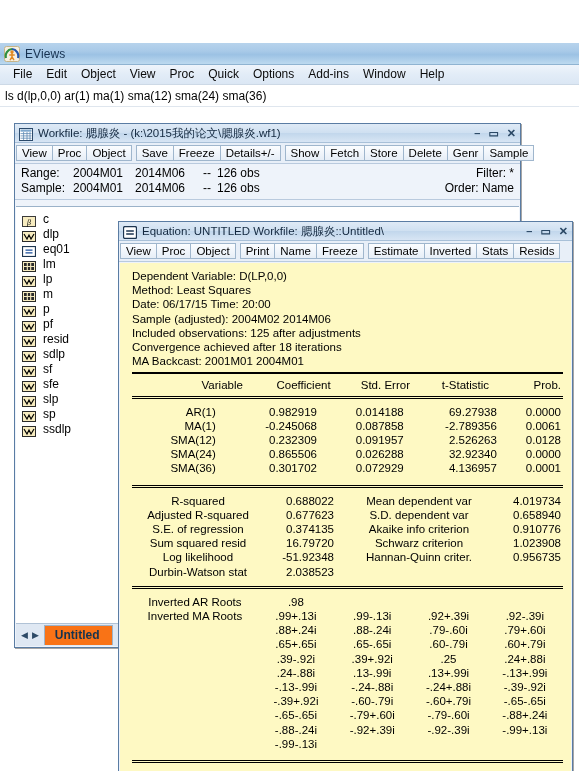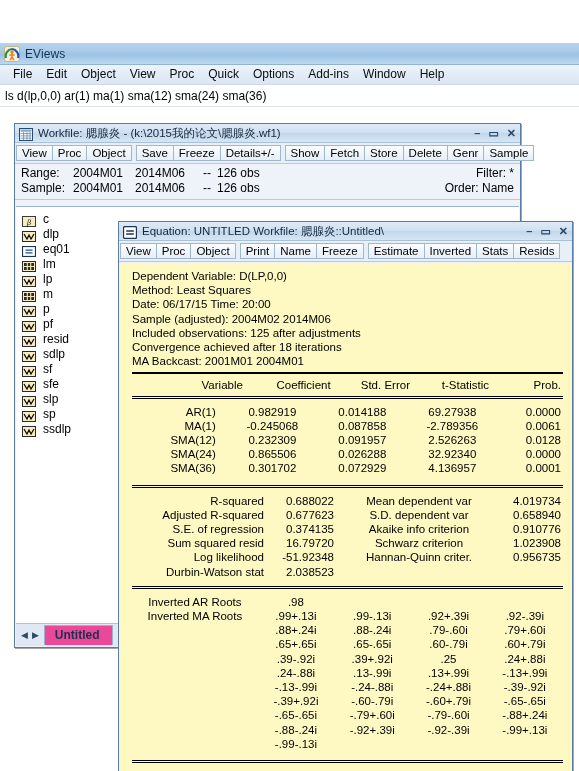--- a/index.html
+++ b/index.html
@@ -114,21 +114,21 @@
 
   .wf-tabs {
     position: absolute; left: 1px; right: 1px; bottom: 1px; height: 23px;
     background: #dfe8f3; border-top: 1px solid #b0c2d6;
     display: flex; align-items: center; padding-left: 3px;
   }
   .tab-arrows { display: flex; align-items: center; margin-right: 3px; }
   .tab-arrows span { font-size: 9px; color: #2d4a67; padding: 0 2px; cursor: default; }
   .tab-untitled {
     font-size: 12px; font-weight: bold; color: #14334f;
-    background: #ec4899; border: 1px solid #9db3c9; border-bottom: none;
+    background: #f97316; border: 1px solid #9db3c9; border-bottom: none;
     padding: 2px 12px 3px 10px; height: 20px; display: flex; align-items: center;
     transform: skewX(0deg); cursor: default;
   }
 
   
   #equation-window { left: 118px; top: 178px; width: 455px; height: 665px; }
   .eq-body {
     position: absolute; left: 1px; top: 41px; right: 1px; bottom: 1px;
     background: #fef9c3; overflow: hidden;
     padding: 6px 8px 0 8px;
@@ -150,29 +150,29 @@
 
   table.coef { width: 100%; border-collapse: collapse; }
   table.coef td, table.coef th {
     font-size: 11.5px; color: #000; font-weight: normal;
     padding: 0; line-height: 14.2px; white-space: nowrap;
   }
   table.coef th.c-var { width: 130px; text-align: right; padding-right: 12px; }
   table.coef th.c-num { width: 82px; text-align: right; padding-right: 4px; }
   table.coef th.c-last { width: 74px; text-align: right; padding-right: 2px; }
   table.coef td.c-var { text-align: right; padding-right: 12px; }
-  table.coef td.c-num { text-align: center; padding-right: 4px; }
+  table.coef td.c-num { text-align: right; padding-right: 4px; }
   table.coef td.c-last { text-align: right; padding-right: 2px; }
 
   table.stats { width: 100%; border-collapse: collapse; }
   table.stats td {
     font-size: 11.5px; color: #000; padding: 0; line-height: 14.2px;
     white-space: nowrap;
   }
-  table.stats td.s-lbl { width: 132px; text-align: right; }
+  table.stats td.s-lbl { width: 132px; text-align: center; }
   table.stats td.s-val { width: 82px; text-align: right; padding-right: 12px; }
   table.stats td.s-lbl2 { width: 146px; text-align: center; }
   table.stats td.s-val2 { text-align: right; padding-right: 2px; }
 
   table.roots { width: 100%; border-collapse: collapse; }
   table.roots td {
     font-size: 11.5px; color: #000; padding: 0; line-height: 14.2px;
     white-space: nowrap;
   }
   table.roots td.r-lbl { width: 122px; text-align: center; }

